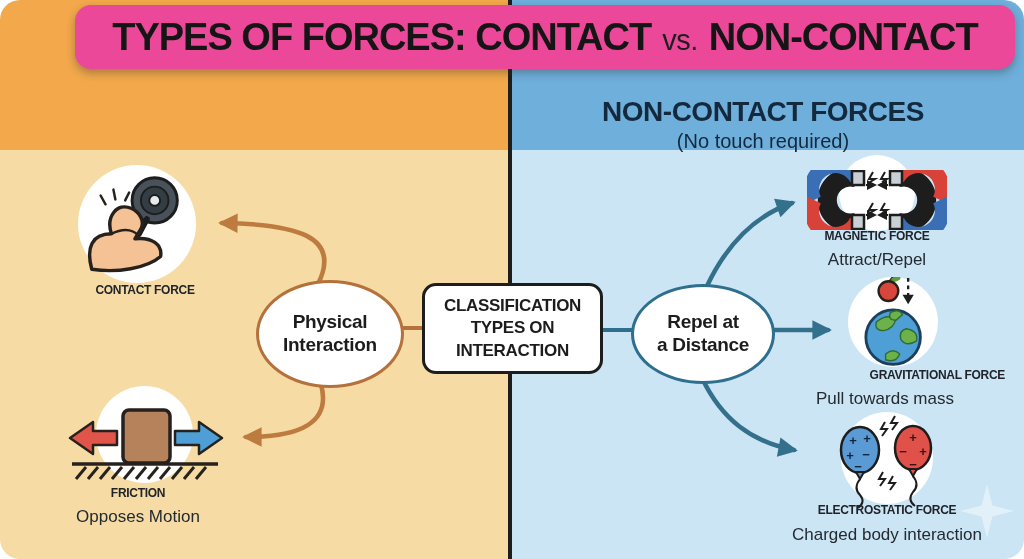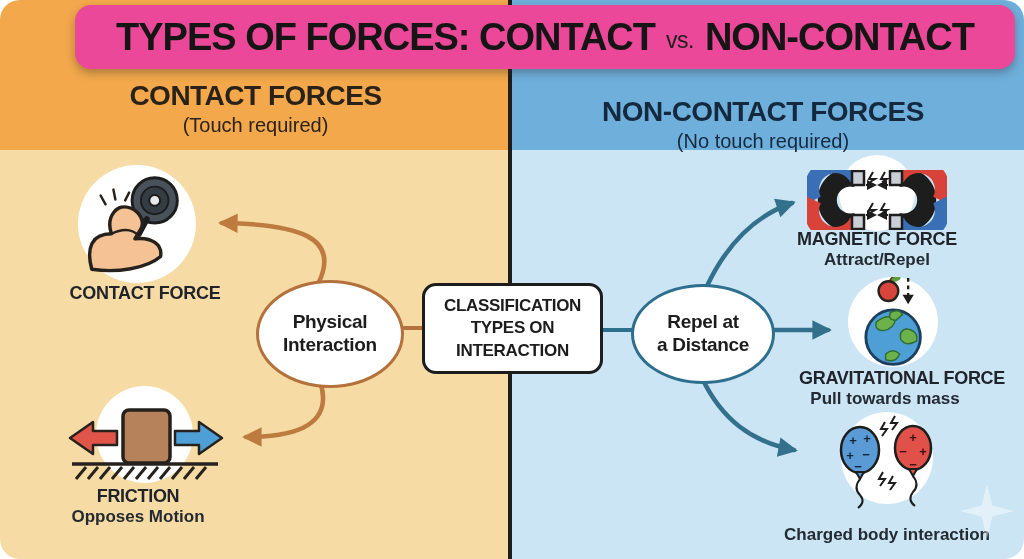--- a/index.html
+++ b/index.html
@@ -8,30 +8,30 @@
   
   .panel-left-header{left:0;top:0;width:511px;height:150px;background:#F2A84B;}
   .panel-left-body{left:0;top:150px;width:511px;height:409px;background:#F6DCA4;}
   .panel-right-header{left:511px;top:0;width:513px;height:150px;background:#6FAFDB;}
   .panel-right-body{left:511px;top:150px;width:513px;height:409px;background:#CBE5F4;}
   .divider{left:508px;top:0;width:4px;height:559px;background:#1d1d1b;z-index:1;}
   
   .banner{left:42px;top:5px;width:940px;height:64px;background:#ec4899;border-radius:16px;
           box-shadow:0 4px 9px rgba(40,40,40,.35);z-index:10;display:flex;align-items:center;justify-content:center;gap:11px;margin-left:33px;}
   .title-bold{font-size:38px;font-weight:700;color:#151515;letter-spacing:-1px;white-space:nowrap;}
-  .title-vs{font-size:23px;font-weight:500;color:#1e1e1e;letter-spacing:-0.5px;align-self:center;padding-top:6px;}
+  .title-vs{font-size:29px;font-weight:500;color:#1e1e1e;letter-spacing:-0.5px;align-self:center;padding-top:6px;}
   
   .col-head{z-index:2;text-align:center;}
   .col-head .h1{font-size:28px;font-weight:700;letter-spacing:-0.5px;}
   .col-head .h2{font-size:20px;font-weight:400;margin-top:2px;}
   .left-head-color{color:#2a2119;}
   .right-head-color{color:#14293e;}
   
-  .force-name{font-size:18px;font-weight:700;color:#20242a;text-align:center;letter-spacing:-0.3px;z-index:4;}
-  .force-desc{font-size:17px;font-weight:700;color:#232a31;text-align:center;z-index:4;}
+  .force-name{font-size:12px;font-weight:700;color:#20242a;text-align:center;letter-spacing:-0.3px;z-index:4;}
+  .force-desc{font-size:17px;font-weight:400;color:#232a31;text-align:center;z-index:4;}
   
   .wcircle{background:#ffffff;border-radius:50%;z-index:2;}
   
   .hub{border-radius:50%;background:#ffffff;display:flex;flex-direction:column;align-items:center;justify-content:center;
        z-index:4;font-weight:700;font-size:19px;line-height:1.2;color:#1c1c1c;letter-spacing:-0.3px;text-align:center;}
   .hub-left{border:3.5px solid #B4713C;text-align:right;}
   .hub-right{border:3.5px solid #2E6F8E;}
   .class-box{background:#ffffff;border:3.5px solid #1d1d1d;border-radius:14px;z-index:4;
              display:flex;flex-direction:column;align-items:center;justify-content:center;
              font-weight:700;font-size:17px;line-height:1.3;color:#1c1c1c;letter-spacing:-0.3px;text-align:center;}
@@ -45,24 +45,20 @@
 <body>
 
 <div id="card">
 
   <div class="abs panel-left-header"></div>
   <div class="abs panel-left-body"></div>
   <div class="abs panel-right-header"></div>
   <div class="abs panel-right-body"></div>
   <div class="abs divider"></div>
 
-  <div class="abs col-head" style="left:0;top:80px;width:511px;">
-    <div class="h1 left-head-color">CONTACT FORCES</div>
-    <div class="h2 left-head-color">(Touch required)</div>
-  </div>
   <div class="abs col-head" style="left:513px;top:96px;width:500px;">
     <div class="h1 right-head-color">NON-CONTACT FORCES</div>
     <div class="h2 right-head-color">(No touch required)</div>
   </div>
 
   <div class="abs wcircle" style="left:78px;top:165px;width:118px;height:118px;"></div>
   <svg class="abs icon-layer" style="left:78px;top:165px;" width="118" height="118" viewBox="0 0 120 120">
     <circle cx="78" cy="36" r="23" fill="#49525B" stroke="#1d1d1d" stroke-width="3"></circle>
     <circle cx="78" cy="36" r="14" fill="#353D44" stroke="#1d1d1d" stroke-width="2"></circle>
     <circle cx="78" cy="36" r="5.5" fill="#E8EBED" stroke="#1d1d1d" stroke-width="2"></circle>
@@ -174,20 +170,21 @@
       <text x="80" y="55">−</text>
     </g>
 
     <g stroke="#1d1d1d" stroke-width="2" fill="none">
       <polyline points="52,8 48,15 54,15 49,22"></polyline>
       <polyline points="62,2 58,9 64,9 59,16"></polyline>
       <polyline points="50,58 46,65 52,65 47,72"></polyline>
       <polyline points="60,62 56,69 62,69 57,76"></polyline>
     </g>
   </svg>
+  <div class="abs force-name" style="left:757px;top:503px;width:260px;">ELECTROSTATIC FORCE</div>
   <div class="abs force-desc" style="left:757px;top:525px;width:260px;">Charged body interaction</div>
 
   <svg class="abs arrows-layer" viewBox="0 0 1024 559">
     <defs>
       <marker id="mBrown" viewBox="0 0 12 12" refX="9" refY="6" markerWidth="5.2" markerHeight="5.2" orient="auto">
         <path d="M1,1 L11,6 L1,11 z" fill="#BE7B3F"></path>
       </marker>
       <marker id="mTeal" viewBox="0 0 12 12" refX="9" refY="6" markerWidth="5.2" markerHeight="5.2" orient="auto">
         <path d="M1,1 L11,6 L1,11 z" fill="#33708C"></path>
       </marker>

